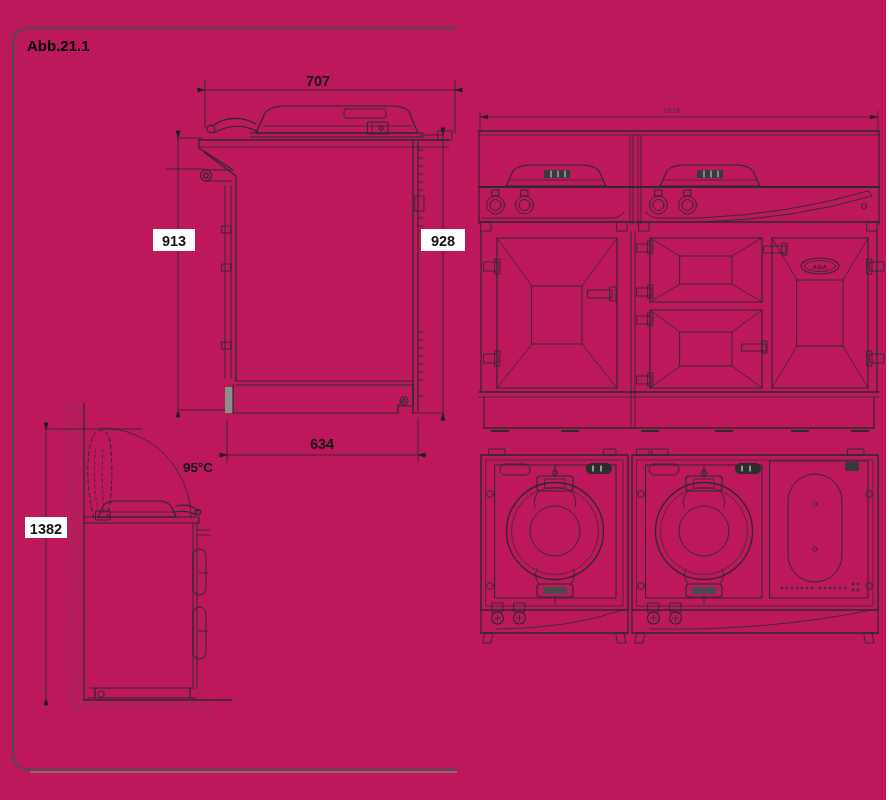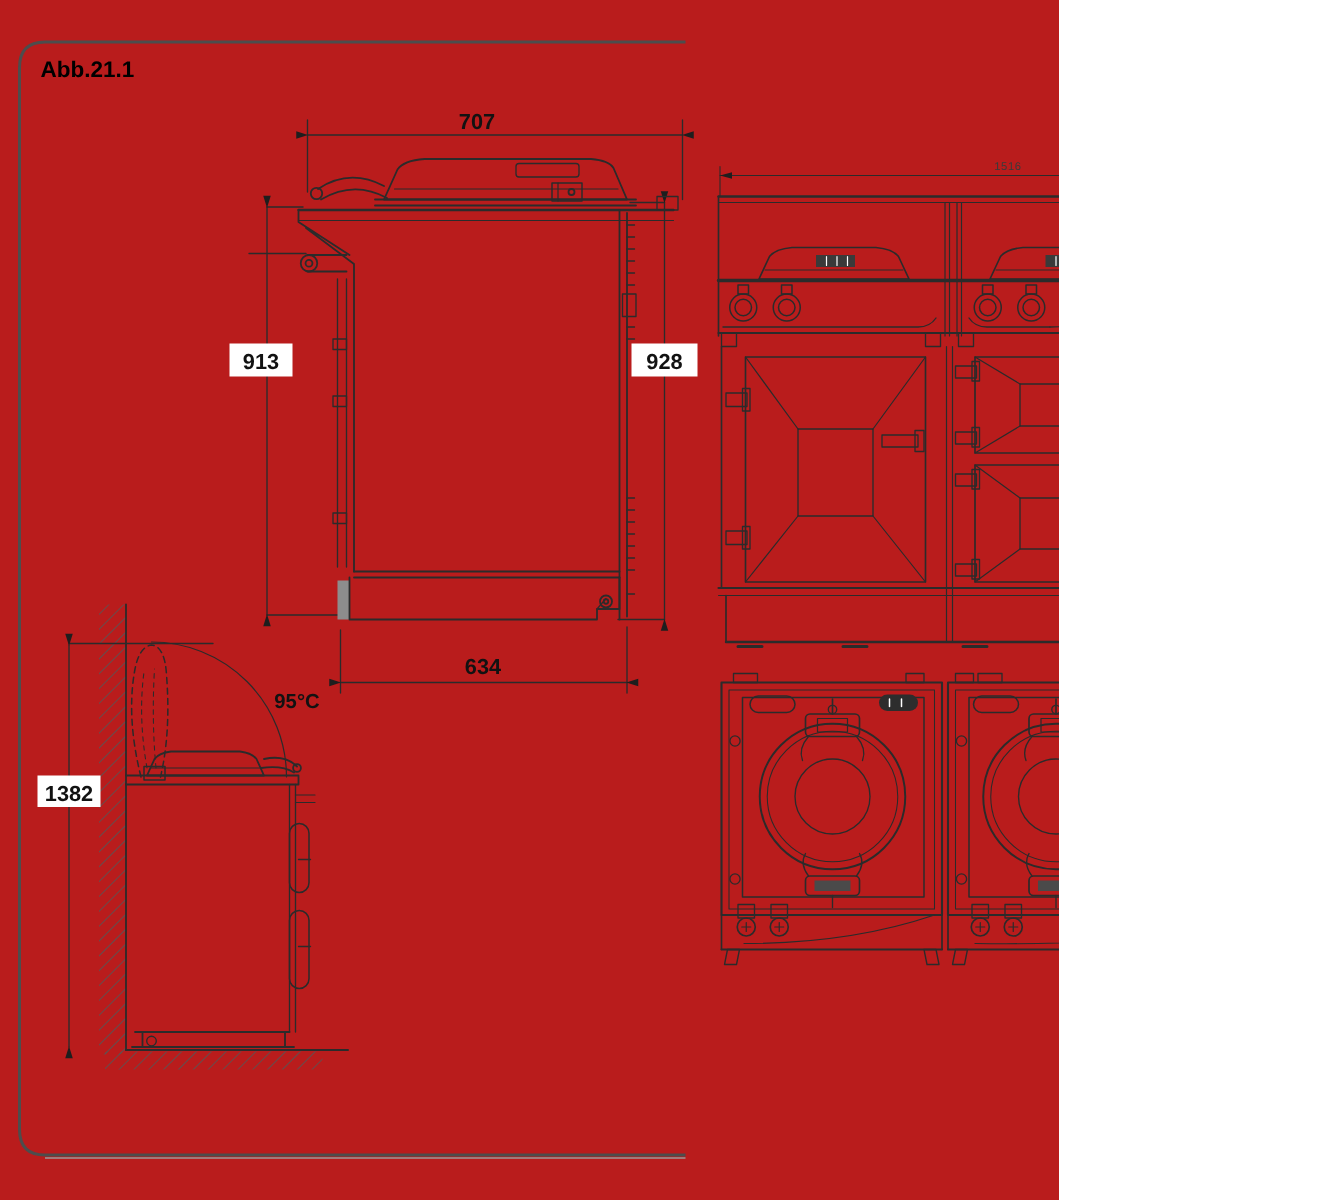--- a/index.html
+++ b/index.html
@@ -1,16 +1,16 @@
 <!DOCTYPE html>
 <html><head>
 <meta charset="utf-8">
 <style>
   html,body{margin:0;padding:0;background:#fff}
-  .stage{position:relative;width:706px;height:800px;background:#b91c1c;overflow:hidden;
+  .stage{position:relative;width:886px;height:800px;background:#be185d;overflow:hidden;
          font-family:"Liberation Sans","DejaVu Sans",sans-serif;}
   svg{position:absolute;left:0;top:0}
   .fig-label{font:bold 15px "Liberation Sans","DejaVu Sans",sans-serif;fill:#000}
   .dim{font:bold 14.5px "Liberation Sans","DejaVu Sans",sans-serif;fill:#121212}
   .dim-sm{font:bold 13.5px "Liberation Sans","DejaVu Sans",sans-serif;fill:#121212}
   .tiny{font:400 7.5px "Liberation Sans","DejaVu Sans",sans-serif;fill:#3a3a3a;letter-spacing:.4px}
   .badge-t{font:bold 6px "Liberation Sans","DejaVu Sans",sans-serif;fill:#222;letter-spacing:.5px}
 </style>
 </head>
 <body>

